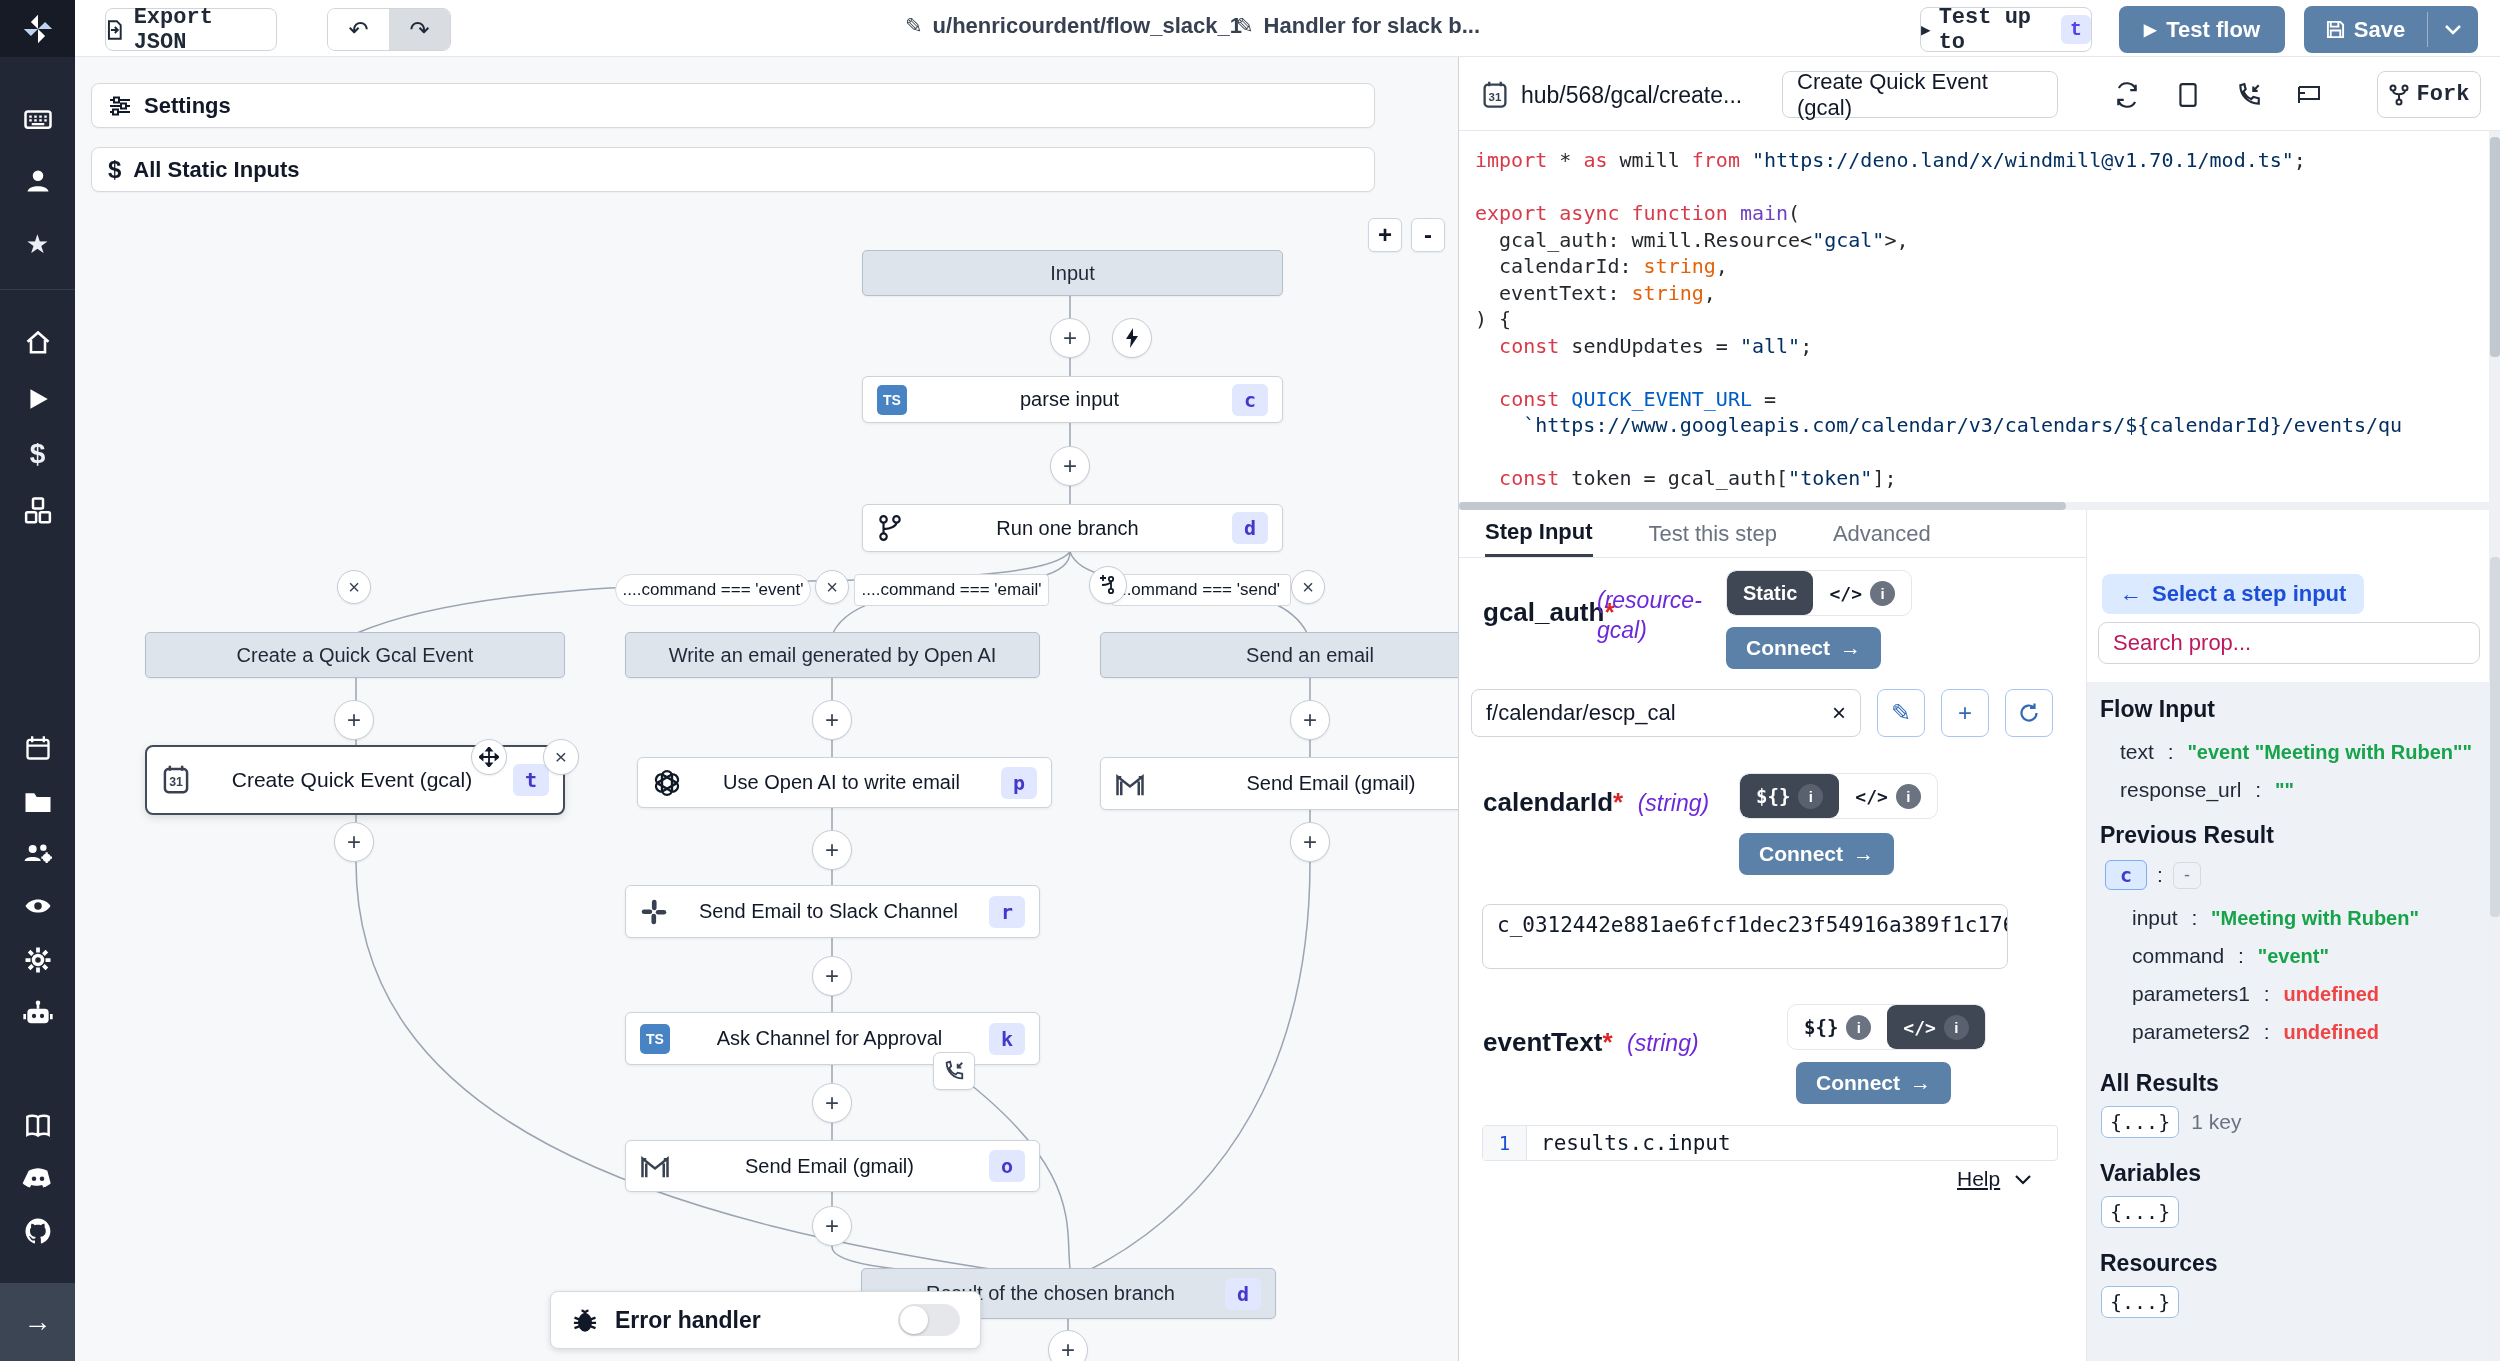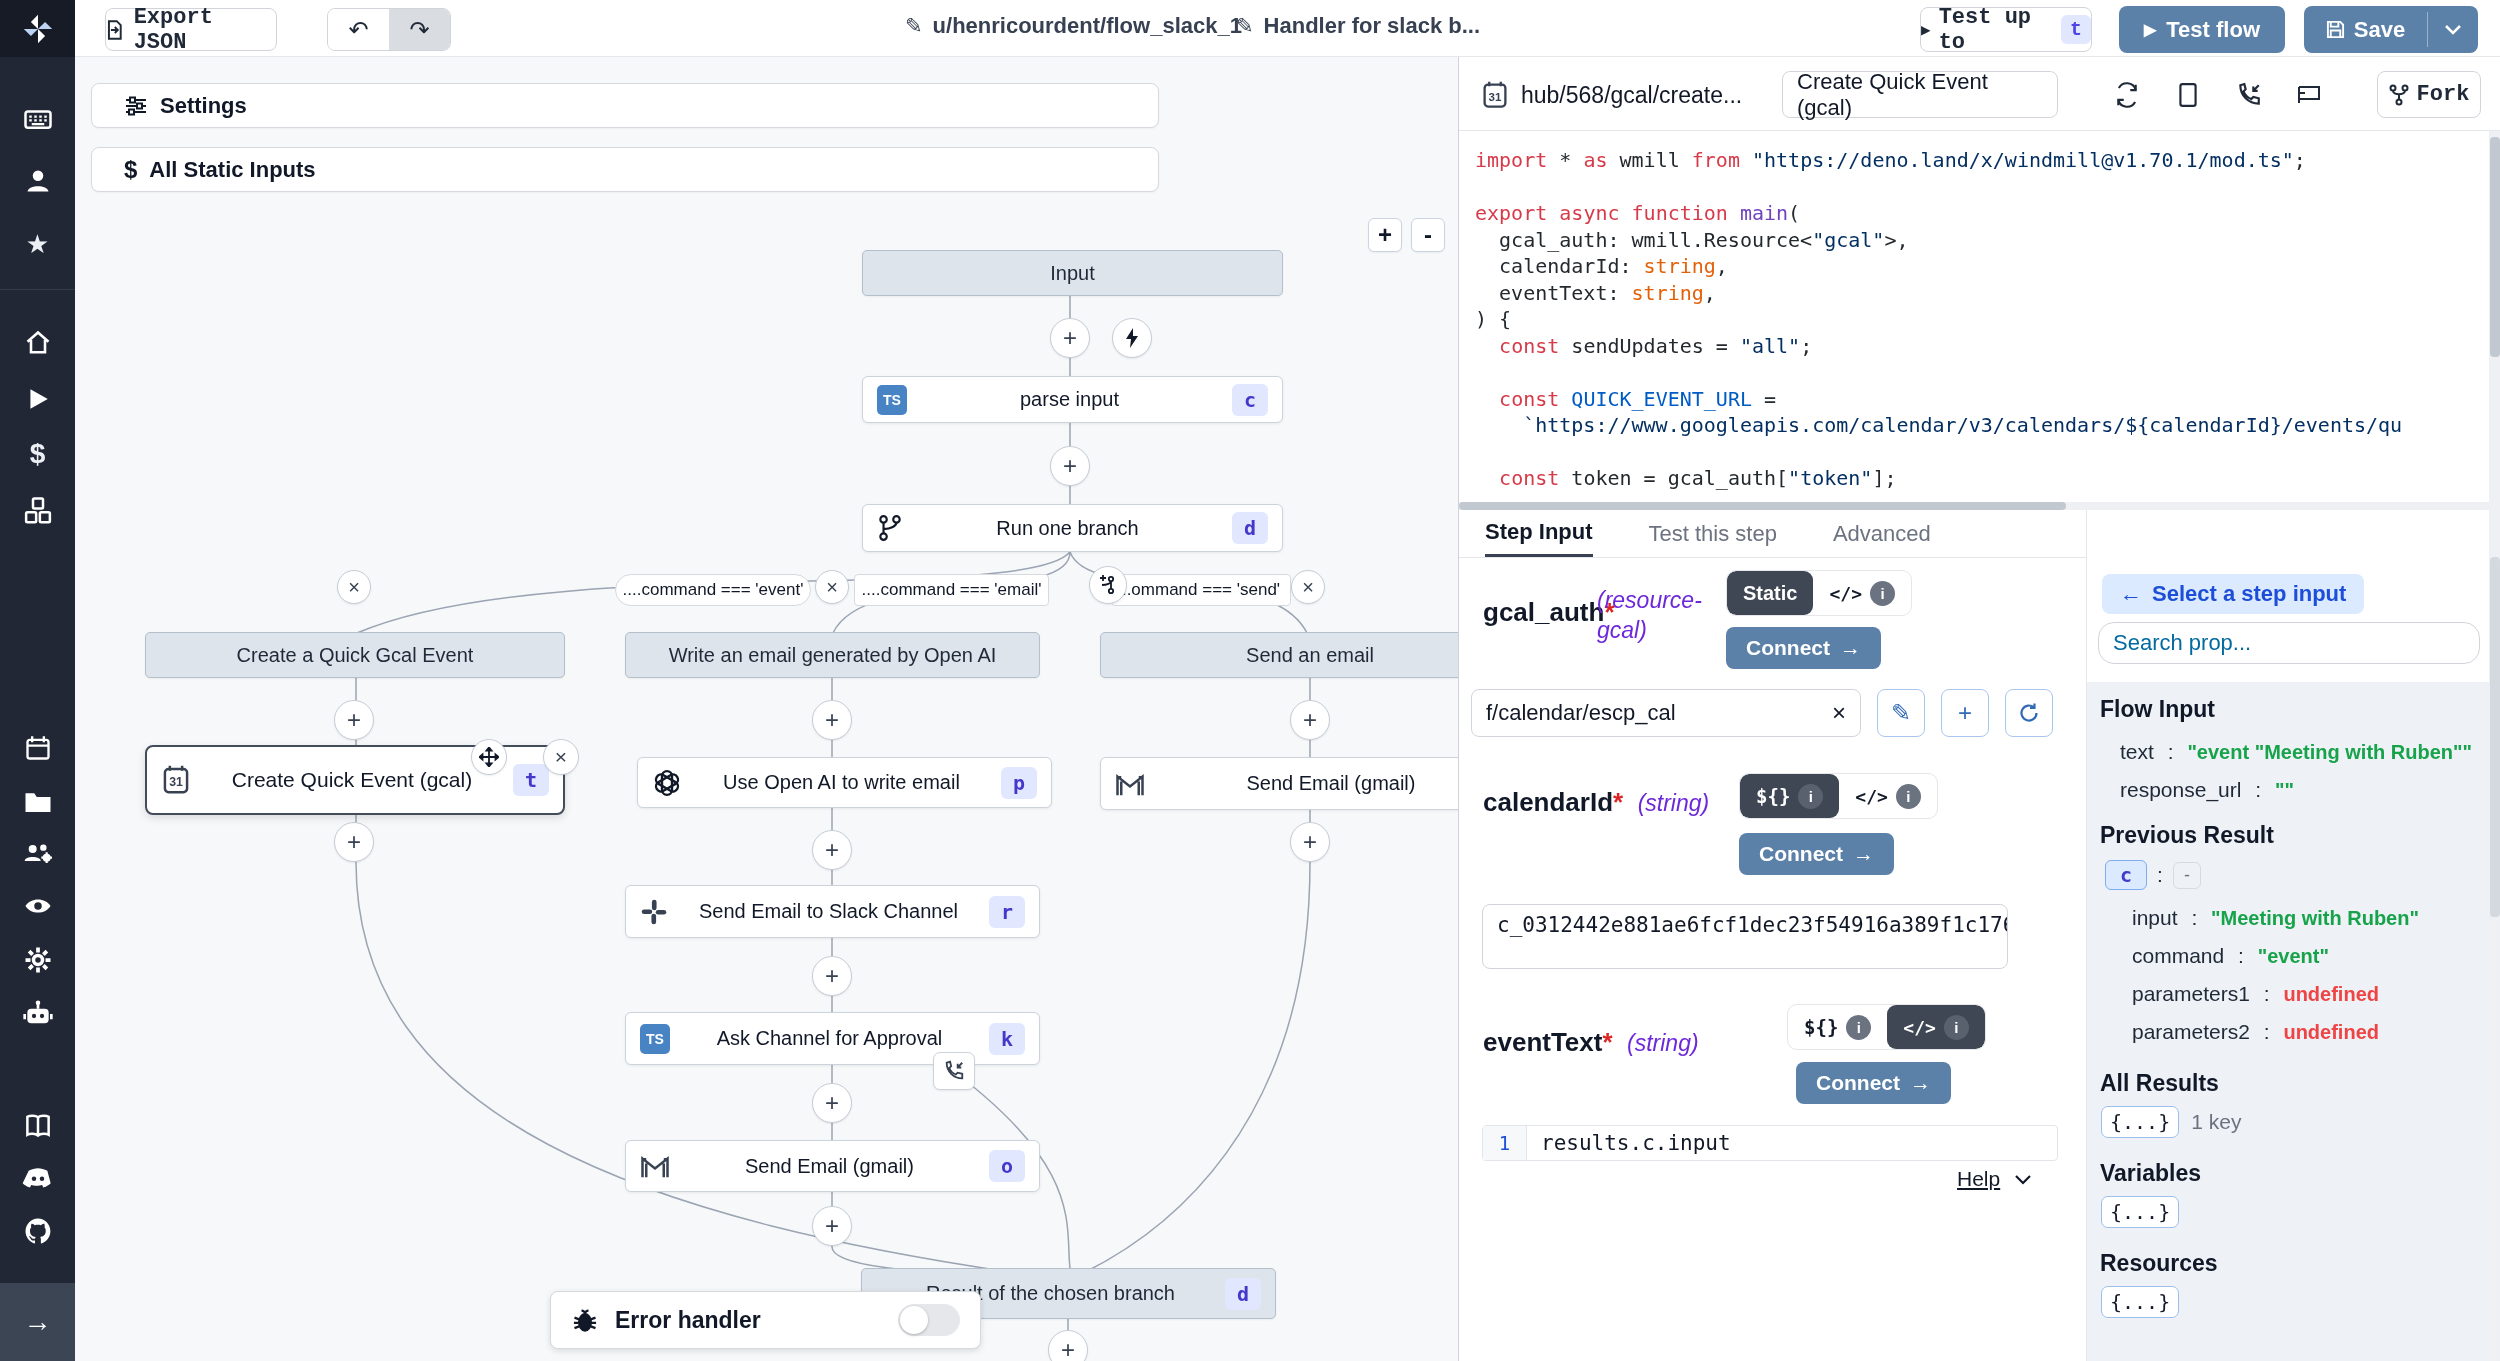--- a/index.html
+++ b/index.html
@@ -28,22 +28,22 @@
   .sidebar { left:0; top:57px; width:75px; height:1304px; background:#212735; z-index:20; }
   .side-ic { position:absolute; left:0; width:75px; height:44px; display:flex;
     align-items:center; justify-content:center; color:#eceff4; cursor:pointer; }
   .side-div { position:absolute; left:0; width:75px; border-top:1px solid #343c4c; }
   .side-bottom { position:absolute; left:0; bottom:0; width:75px; height:78px;
     background:#3c4554; display:flex; align-items:center; justify-content:center;
     color:#fff; font-size:28px; cursor:pointer; }
 
   
   .canvas { left:75px; top:57px; width:1383px; height:1304px; background:#f7f8fa; overflow:hidden; }
-  .wide-bar { left:16px; width:1068px; height:45px; background:#fff; border:1px solid #d6dade;
-    border-radius:8px; display:flex; align-items:center; gap:12px; padding:0 32px;
+  .wide-bar { left:16px; width:1284px; height:45px; background:#fff; border:1px solid #d6dade;
+    border-radius:8px; display:flex; align-items:center; gap:12px; padding:0 16px;
     font-weight:bold; font-size:22px; color:#111827; cursor:pointer; box-shadow:0 1px 2px rgba(0,0,0,.04); }
   .zoombtn { width:34px; height:34px; background:#fff; border:1px solid #cbd5e1; border-radius:6px;
     font-weight:bold; font-size:24px; color:#111827; display:flex; align-items:center;
     justify-content:center; cursor:pointer; box-shadow:0 1px 2px rgba(0,0,0,.06); }
   .gray-node { background:#dde4ec; border:1px solid #b3bfca; border-radius:5px;
     display:flex; align-items:center; justify-content:center; font-size:20px; color:#1f2937;
     cursor:pointer; box-shadow:0 1px 2px rgba(0,0,0,.05); }
   .step-node { background:#fff; border:1px solid #ccd3da; border-radius:6px; display:flex;
     align-items:center; padding:0 14px; gap:12px; cursor:pointer;
     box-shadow:0 1px 3px rgba(0,0,0,.07); }
@@ -676,21 +676,21 @@
           <path d="M2,2 l7,7 7,-7" fill="none" stroke="#111827" stroke-width="2.2"></path>
         </svg>
     </div>
 
     <div class="props">
       <div class="prop-section-bg"></div>
       <div class="abs" style="left:15px;top:64px;background:#dbeafe;border-radius:8px;padding:7px 18px;display:flex;align-items:center;gap:10px;color:#1d4ed8;font-weight:bold;font-size:22px;cursor:pointer;">
         <span>←</span>
         <span>Select a step input</span>
       </div>
-      <div class="abs mini-input" style="left:11px;top:112px;width:382px;height:42px;border-radius:16px;color:#0369a1;">
+      <div class="abs mini-input" style="left:11px;top:112px;width:382px;height:42px;border-radius:9px;color:#be185d;">
         <span>Search prop...</span>
       </div>
 
       <div class="abs ph" style="left:13px;top:186px;">Flow Input</div>
       <div class="prow" style="left:33px;top:230px;">
         <span>text</span>
         <span style="margin:0 8px;">:</span>
         <span class="pv-green">"event "Meeting with Ruben""</span>
       </div>
       <div class="prow" style="left:33px;top:268px;">

